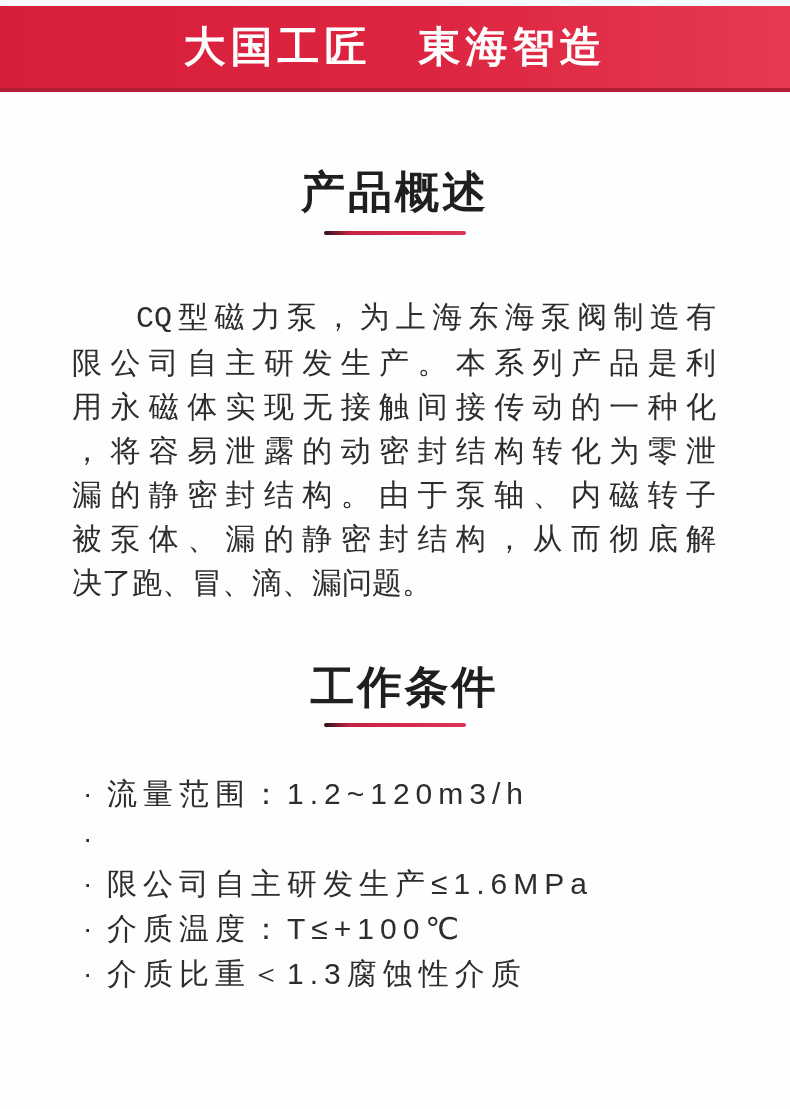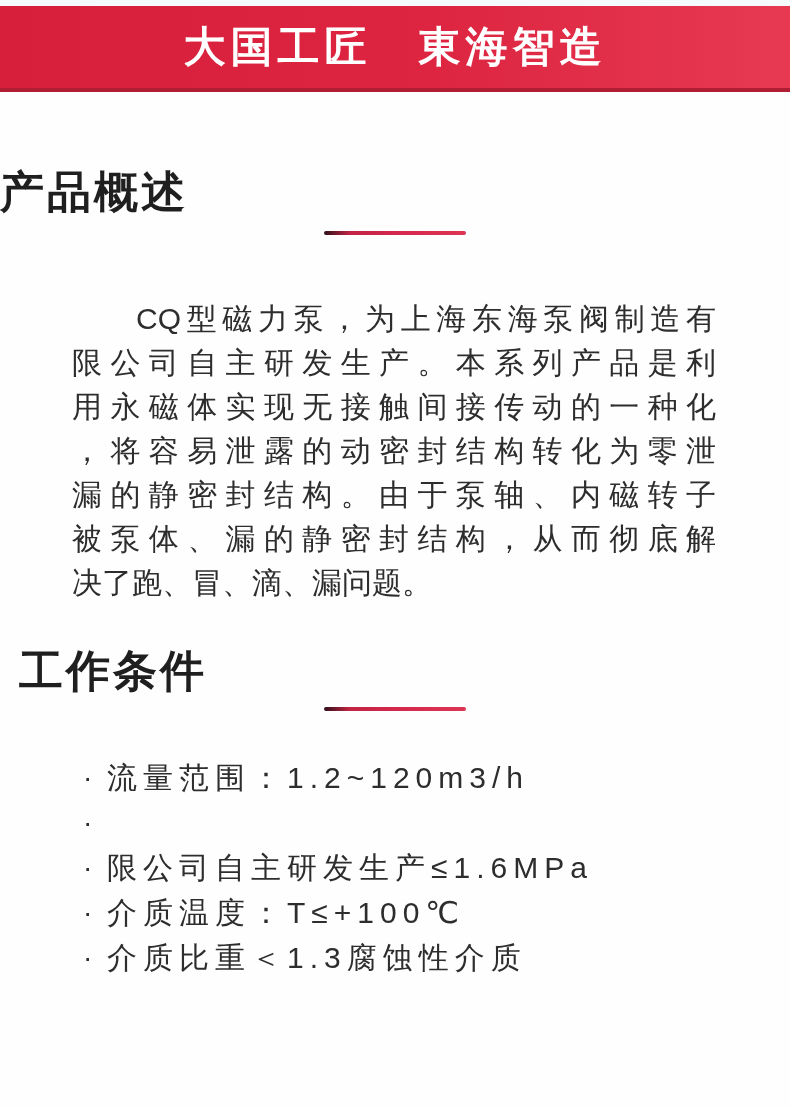--- a/index.html
+++ b/index.html
@@ -32,48 +32,48 @@
   }
   .banner-title {
     font-size: 42px;
     font-weight: 700;
     letter-spacing: 5px;
     color: #ffffff;
     white-space: nowrap;
   }
   .section-title {
     margin: 0;
-    text-align: left;
+    text-align: center;
     font-size: 44px;
     line-height: 48px;
     font-weight: 700;
     letter-spacing: 3px;
     color: #1f1f1f;
   }
   .section-title.overview { margin-top: 76px; }
-  .section-title.conditions { margin-top: 42px; padding-left: 19px; }
+  .section-title.conditions { margin-top: 58px; padding-left: 19px; }
   .title-underline {
     width: 142px;
     height: 4px;
     margin: 15px auto 0 auto;
     border-radius: 2px;
     background: linear-gradient(90deg, #30101a 0%, #c22443 18%, #d5294d 55%, #dd3554 100%);
   }
   .title-underline.second { margin-top: 12px; }
   .overview-paragraph {
     margin: 62px 74px 0 72px;
     font-size: 30px;
     line-height: 44px;
     color: #2d2d2d;
   }
   .para-line {
     text-align: justify;
     text-align-last: justify;
   }
-  .para-line.first { text-indent: 64px; }
+  .para-line.first { text-indent: 64px; font-family: Liberation Mono, monospace; }
   .para-line.last  { text-align-last: left; }
   .conditions-list {
     margin: 44px 60px 0 83px;
   }
   .cond-row {
     display: flex;
     align-items: flex-start;
     font-size: 30px;
     line-height: 45px;
     letter-spacing: 6px;

